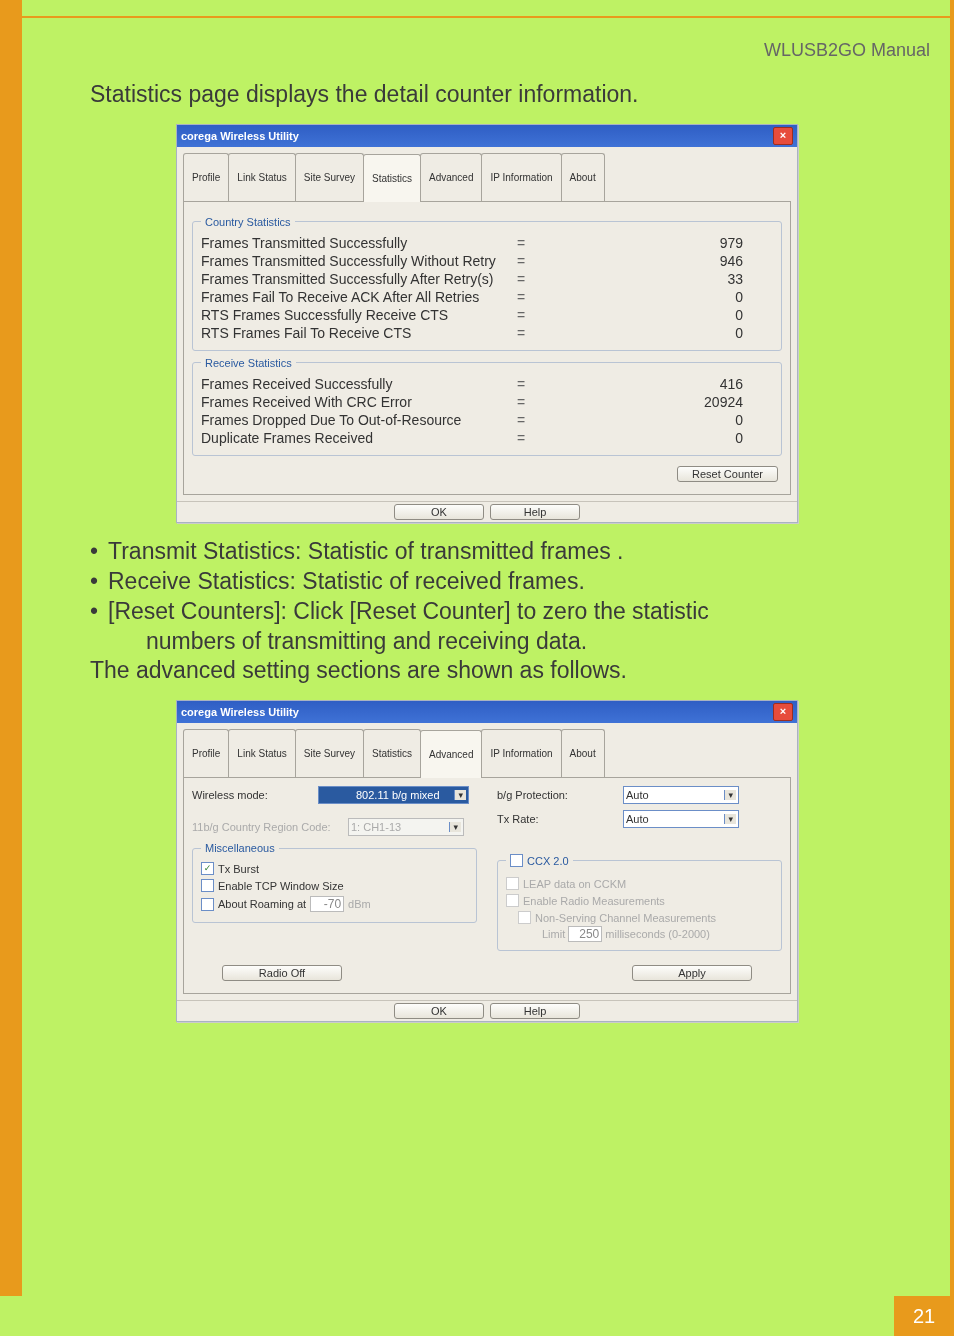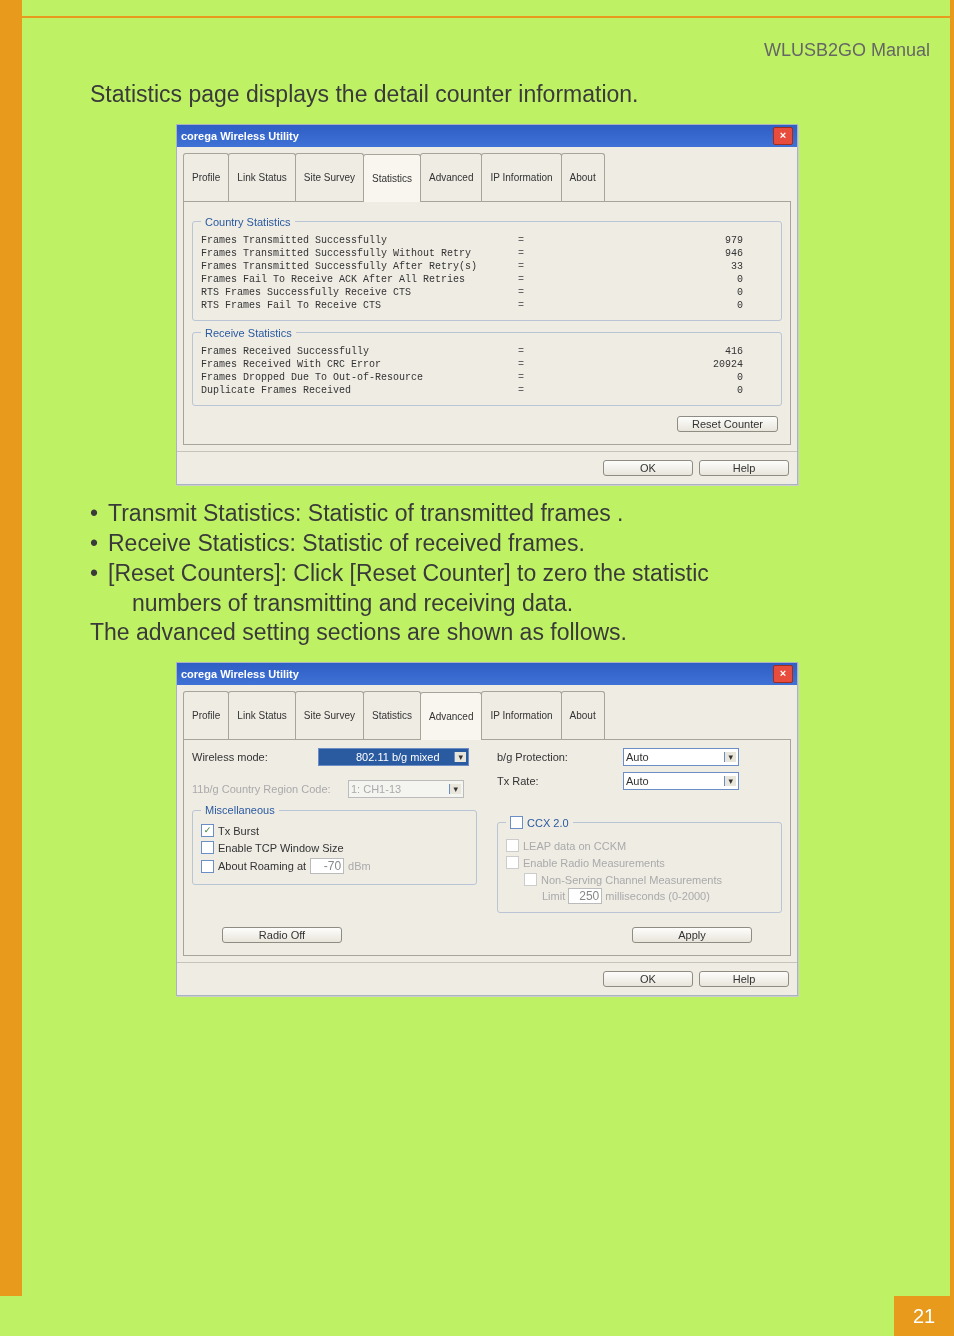--- a/index.html
+++ b/index.html
@@ -65,21 +65,21 @@
     display: flex;
   }
   .bullets .dot {
     width: 18px;
     flex: 0 0 18px;
   }
   .bullets .txt {
     flex: 1;
   }
   .bullets .indent {
-    margin-left: 24px;
+    margin-left: 38px;
   }
   .page-num-box {
     position: absolute;
     right: 0; bottom: 0;
     width: 60px; height: 40px;
     background: #e89a1c;
     color: #fff;
     display: flex;
     align-items: center;
     justify-content: center;
@@ -156,22 +156,21 @@
   }
   fieldset.group legend {
     color: #2a5aa0;
     font-size: 11px;
     padding: 0 4px;
   }
   .stat-row {
     display: flex;
     align-items: center;
     padding: 1px 0;
-    font-size: 10px;
-    font-family: Liberation Mono, monospace;
+    font-size: 14px;
   }
   .stat-row .label { flex: 0 0 300px; }
   .stat-row .eq { flex: 0 0 40px; text-align: center; color: #666; }
   .stat-row .val { flex: 1; text-align: right; padding-right: 30px; }
 
   .btn {
     display: inline-block;
     border: 1px solid #8f8c84;
     background: linear-gradient(#fdfdfb, #e8e5db);
     border-radius: 3px;
@@ -182,23 +181,23 @@
     min-width: 60px;
   }
   .btn-row-right {
     display: flex;
     justify-content: flex-end;
     gap: 6px;
     padding: 4px;
   }
   .win-footer {
     border-top: 1px solid #c7c3ba;
-    padding: 8px;
-    display: flex;
-    justify-content: flex-end;
+    padding: 2px;
+    display: flex;
+    justify-content: center;
     gap: 6px;
   }
 
   
   .adv-grid {
     display: flex;
     gap: 20px;
     font-size: 11px;
   }
   .adv-col { flex: 1; }
@@ -469,21 +468,21 @@
                 </span>
               </legend>
               <div class="chk disabled">
                 <span class="box"></span>
                   <span>LEAP data on CCKM</span>
               </div><br>
               <div class="chk disabled">
                 <span class="box"></span>
                   <span>Enable Radio Measurements</span>
               </div>
-              <div class="chk disabled" style="margin-left:18px">
+              <div class="chk disabled" style="margin-left:12px">
                 <span class="box"></span>
                   <span>Non-Serving Channel Measurements</span>
               </div>
               <div class="muted" style="margin-left:36px; font-size:11px;">
                 <span>Limit</span>
                 <span class="num-input">250</span>
                 <span>milliseconds (0-2000)</span>
               </div>
             </fieldset>
           </div>

